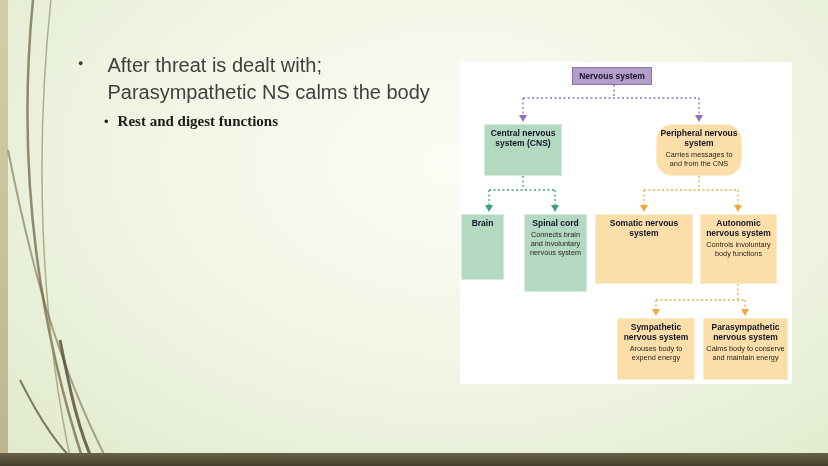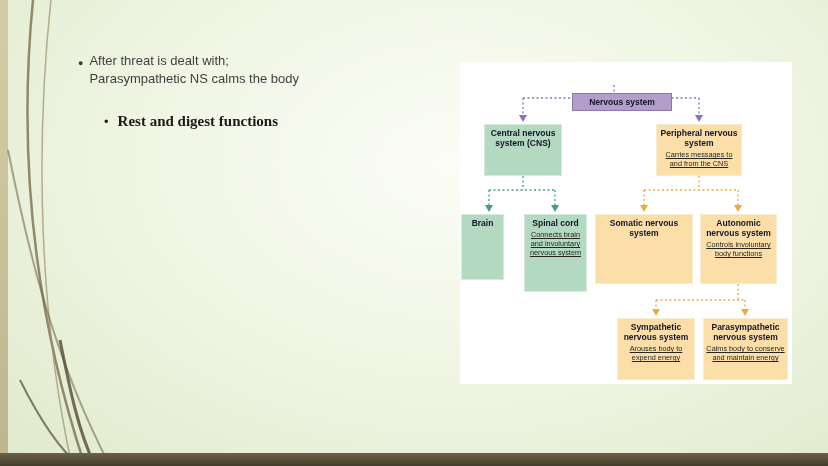--- a/index.html
+++ b/index.html
@@ -10,35 +10,35 @@
   }
   .left-strip{position:absolute;left:0;top:0;width:8px;height:100%;
     background:linear-gradient(#cdc49c,#b3a97e);opacity:.8;}
   .deco{position:absolute;left:0;top:0;pointer-events:none;}
   .bottom-bar{position:absolute;left:0;bottom:0;width:100%;height:13px;
     background:linear-gradient(#6a6147,#453e2a);}
   
   .bullet{position:absolute;display:flex;align-items:flex-start;}
   .bullet-main{left:78px;top:52px;}
   .bullet-main .dot{font-size:9px;line-height:22px;margin-right:6px;color:#3a3a3a;}
-  .bullet-main .txt{font-size:13px;color:#3f3f3f;line-height:1.35;}
+  .bullet-main .txt{font-size:20px;color:#3f3f3f;line-height:1.35;margin-left:18px;}
   .bullet-sub{left:104px;top:113px;}
   .bullet-sub .dot{font-size:13px;line-height:17px;margin-right:9px;color:#222;}
   .bullet-sub .txt{font-family:Liberation Serif, serif;font-weight:bold;
     font-size:15px;color:#1b1b1b;line-height:17px;}
   
   .panel{position:absolute;left:460px;top:62px;width:332px;height:322px;background:#ffffff;}
   .connectors{position:absolute;left:0;top:0;}
   .node{position:absolute;box-sizing:border-box;text-align:center;padding:3px 2px;}
   .node.purple{background:var(--root-fill,#b39dca);border:1px solid #8e76ad;
     display:flex;align-items:center;justify-content:center;}
   .node.green{background:var(--green-fill,#b3d9c1);border:1px solid #d6ebdd;}
   .node.orange{background:var(--orange-fill,#fcdfa8);border:1px solid #f6eccf;}
   .node-title{font-weight:bold;font-size:8.5px;color:#13132b;line-height:1.2;}
-  .node-desc{font-size:7.3px;color:#26261f;line-height:1.25;margin-top:2px;text-decoration:underline;}
+  .node-desc{font-size:7.3px;color:#26261f;line-height:1.25;margin-top:2px;}
 </style>
 </head>
 <body>
 
 <div class="slide">
 
   <div class="left-strip"></div>
 
   <svg class="deco" width="200" height="466" viewBox="0 0 200 466">
     <path d="M34,-10 C18,140 30,300 85,466" stroke="#7b6f4e" stroke-width="2.5" fill="none" opacity="0.8"></path>
@@ -95,29 +95,29 @@
       <g stroke="var(--line-orange,#f2a93c)" stroke-width="1.3" stroke-dasharray="2,2.5" fill="none">
         <path d="M278,222 V238"></path>
           <path d="M196,238 H285"></path>
         <path d="M196,238 V247"></path>
           <path d="M285,238 V247"></path>
       </g>
       <polygon points="192,247 200,247 196,254" fill="var(--line-orange,#f2a93c)"></polygon>
       <polygon points="281,247 289,247 285,254" fill="var(--line-orange,#f2a93c)"></polygon>
     </svg>
 
-    <div class="node purple" style="left:112px;top:5px;width:100px;height:18px;margin-top:26px;">
+    <div class="node purple" style="left:112px;top:5px;width:80px;height:18px;">
       <div class="node-title">Nervous system</div>
     </div>
 
     <div class="node green" style="left:24px;top:62px;width:78px;height:52px;">
       <div class="node-title">Central nervous system (CNS)</div>
     </div>
 
-    <div class="node orange" style="left:196px;top:62px;width:86px;height:52px;">
+    <div class="node orange" style="left:196px;top:62px;width:86px;height:52px;border-radius:16px;">
       <div class="node-title">Peripheral nervous system</div>
       <div class="node-desc">Carries messages to and from the CNS</div>
     </div>
 
     <div class="node green" style="left:1px;top:152px;width:43px;height:66px;">
       <div class="node-title">Brain</div>
     </div>
 
     <div class="node green" style="left:64px;top:152px;width:63px;height:78px;">
       <div class="node-title">Spinal cord</div>

